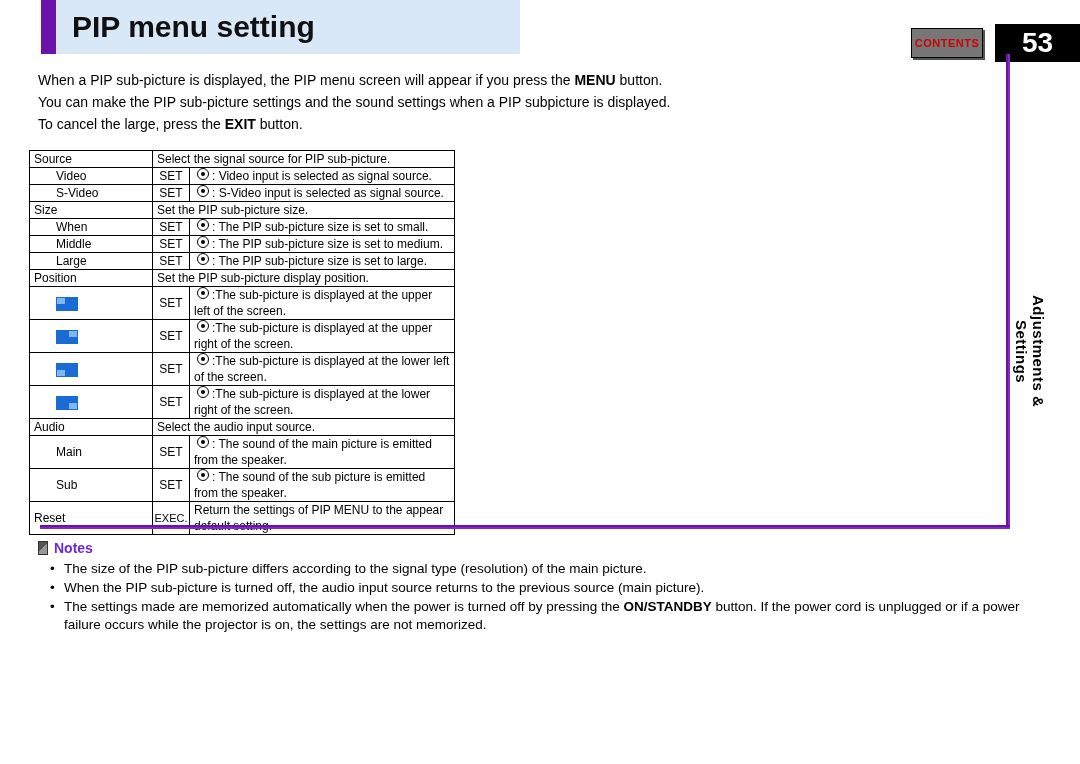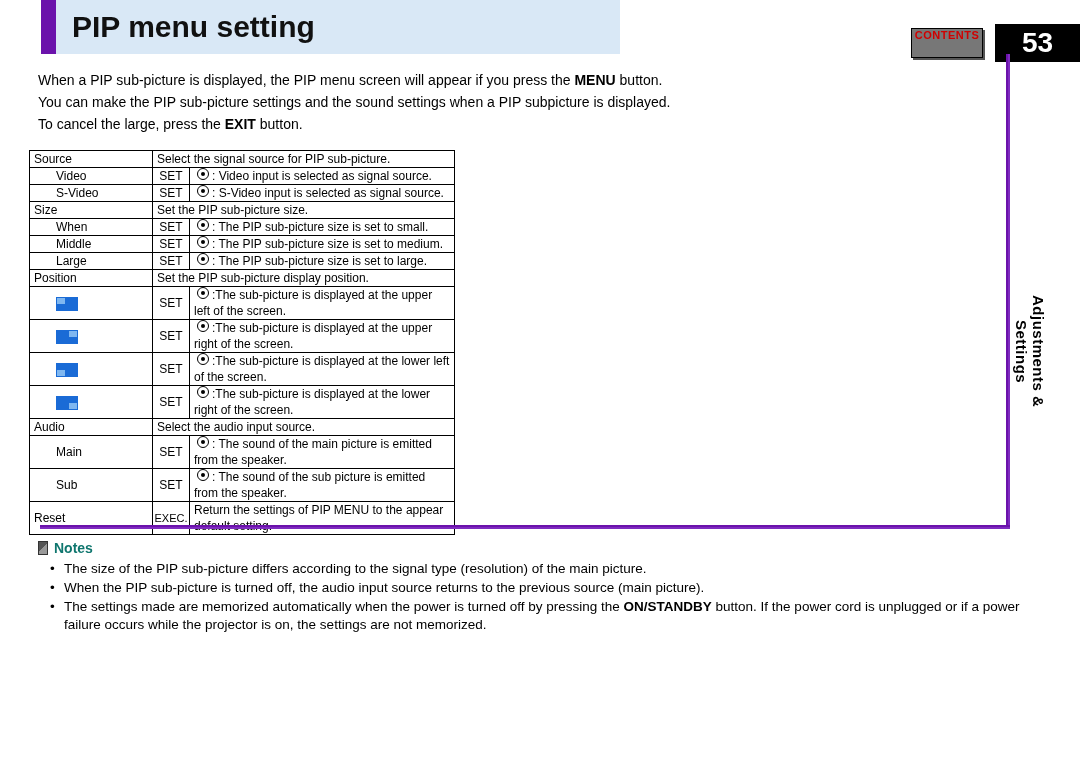--- a/index.html
+++ b/index.html
@@ -23,21 +23,21 @@
     left: 41px;
     top: 0;
     width: 16px;
     height: 54px;
     background: #6b12ab;
   }
   .title-bar {
     position: absolute;
     left: 56px;
     top: 0;
-    width: 564px;
+    width: 464px;
     height: 54px;
     background: #d9e8f6;
     display: flex;
     align-items: center;
     padding-left: 16px;
     box-sizing: border-box;
   }
   .title-text {
     font-size: 30px;
     font-weight: bold;
@@ -62,21 +62,21 @@
     right: 97px;
     top: 28px;
     width: 70px;
     height: 28px;
     background: #777;
     border: 1px solid #000;
     color: #d00000;
     font-size: 11px;
     font-weight: bold;
     display: flex;
-    align-items: flex-start;
+    align-items: center;
     justify-content: center;
     box-shadow: 2px 2px 0 #555;
     letter-spacing: 0.5px;
   }
   .intro {
     position: absolute;
     left: 38px;
     top: 70px;
     width: 940px;
     font-size: 14px;
@@ -207,21 +207,21 @@
     gap: 6px;
     margin-bottom: 4px;
   }
   .notes-icon {
     width: 8px;
     height: 12px;
     background: linear-gradient(135deg, #555 50%, #999 50%);
     border: 1px solid #333;
   }
   .notes-title {
-    color: #0f766e;
+    color: #6d28d9;
     font-size: 14px;
     font-weight: bold;
   }
   .notes-list {
     margin: 4px;
     padding: 0 0 0 12px;
     list-style: none;
     font-size: 13.5px;
     line-height: 18px;
   }

